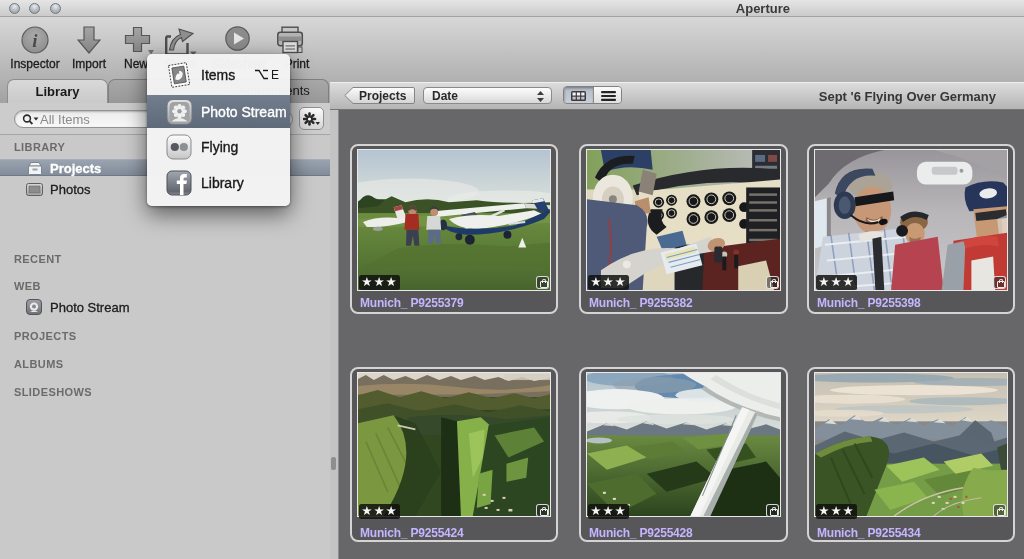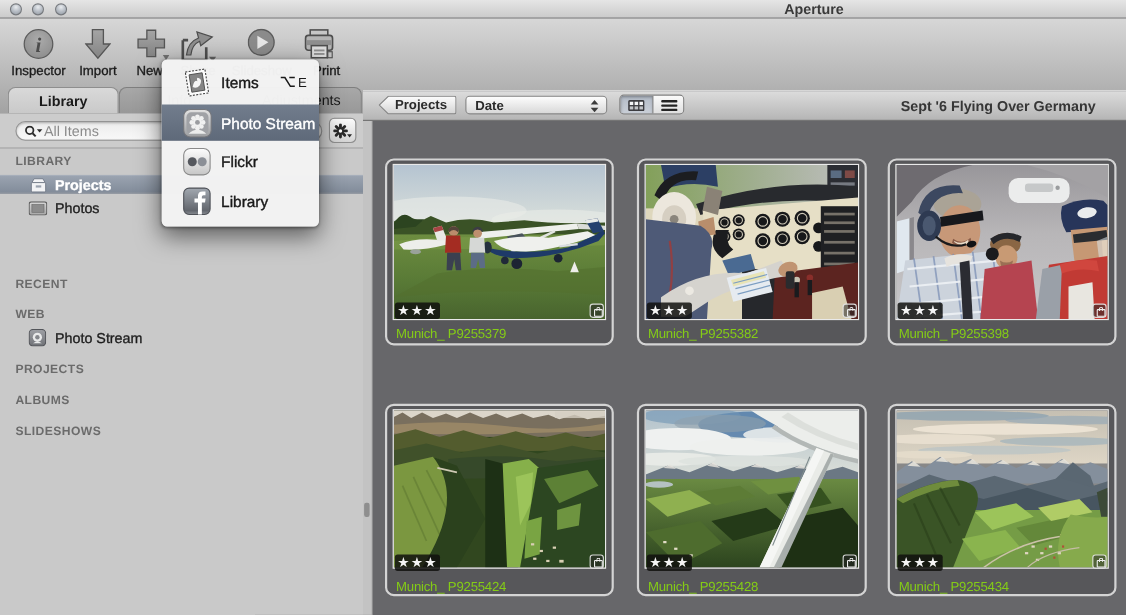--- a/index.html
+++ b/index.html
@@ -1,19 +1,19 @@
 <!DOCTYPE html>
 <html><head><meta charset="utf-8"><style>
 *{margin:0;padding:0;box-sizing:border-box}
 html,body{width:1024px;height:559px;overflow:hidden;font-family:"Liberation Sans",sans-serif;background:#67676a}
 #stage{position:relative;width:1024px;height:559px}
 
 #titlebar{position:absolute;left:0;top:0;width:1024px;height:17px;background:linear-gradient(#e5e5e5,#cbcbcb);border-bottom:1px solid #a2a2a2}
 .light{position:absolute;top:3px;width:11px;height:11px;border-radius:50%;background:radial-gradient(circle at 50% 28%,#e9ecef 0%,#b7bdc5 50%,#9198a0 100%);border:1px solid #75787d}
-#apptitle{position:absolute;top:1px;left:690px;width:100px;text-align:center;font-size:13px;font-weight:bold;color:#3a3a3a}
+#apptitle{position:absolute;top:1px;left:690px;width:100px;text-align:right;font-size:13px;font-weight:bold;color:#3a3a3a}
 
 #toolbar{position:absolute;left:0;top:17px;width:1024px;height:65px;background:linear-gradient(#d7d7d7,#b0b0b0)}
 .tlabel{position:absolute;top:40px;font-size:12px;color:#1c1c1c;transform:translateX(-50%);white-space:nowrap;-webkit-text-stroke:.3px}
 .ticon{position:absolute;top:9px}
 
 #cheader{position:absolute;left:330px;top:82px;width:694px;height:28px;background:linear-gradient(#dcdcdc,#b5b5b5);border-top:1px solid #efefef;border-bottom:1px solid #757575}
 #ctitle{position:absolute;right:28px;top:89px;font-size:13px;font-weight:bold;color:#363636}
 
 #tabrow{position:absolute;left:0;top:79px;width:330px;height:24px;background:linear-gradient(#b2b2b2,#a2a2a2)}
 .tab{position:absolute;top:0;height:24px;border-radius:7px 7px 0 0;font-size:13px;text-align:center;line-height:24px;color:#1a1a1a}
@@ -35,21 +35,21 @@
 #thumb{position:absolute;left:1px;top:347px;width:5px;height:13px;background:#8e8e8e;border-radius:2px}
 
 #content{position:absolute;left:339px;top:110px;width:685px;height:449px;background:#67676a}
 .tile{position:absolute;border:2px solid #d4d4d4;border-radius:8px;background:#57575a}
 .photo{position:absolute;left:5px;top:3px;border:1px solid #e9e9e9;overflow:hidden;background:#888}
 .photo svg{display:block;width:100%;height:100%;filter:blur(.4px)}
 .stars{position:absolute;border-radius:2.5px;background:rgba(16,16,14,.85);color:#f4f4f4;font-size:12.5px;text-align:center;line-height:15px;letter-spacing:1px}
 .fbadge{position:absolute;width:13px;height:13px;border-radius:3px;border:1px solid rgba(235,235,235,.9);background:rgba(40,40,40,.55)}
 .fbadge:before{content:"";position:absolute;left:2.5px;top:4px;width:6px;height:5px;border:1px solid #eee;border-radius:1px}
 .fbadge:after{content:"";position:absolute;left:4.5px;top:1.5px;width:2px;height:3px;border:1px solid #eee;border-bottom:none;border-radius:2px 2px 0 0}
-.fname{position:absolute;font-size:12px;font-weight:normal;color:#84cc16;white-space:nowrap;letter-spacing:-0.2px}
+.fname{position:absolute;font-size:12px;font-weight:bold;color:#c4b5fd;white-space:nowrap;letter-spacing:-0.2px}
 
 #backbtn{position:absolute;left:344px;top:87px;width:71px;height:17px}
 #datebtn{position:absolute;left:423px;top:87px;width:129px;height:17px;border-radius:4px;background:linear-gradient(#fdfdfd,#d8d8d8);border:1px solid #8a8a8a;font-size:12px;font-weight:bold;color:#2a2a2a;padding:1px 0 0 8px}
 #seg{position:absolute;left:563px;top:86px;width:59px;height:18px;border-radius:4px;border:1px solid #818181;overflow:hidden}
 #seg .sg{position:absolute;top:0;width:29.5px;height:18px}
 
 #menu{position:absolute;left:147px;top:54px;width:143px;height:152px;background:rgba(243,243,243,.982);border-radius:5px;box-shadow:0 8px 22px rgba(0,0,0,.55),0 1px 3px rgba(0,0,0,.4);z-index:10}
 .mrow{position:absolute;left:0;width:143px;height:33px}
 .mico{position:absolute;left:19px;top:50%;transform:translateY(-50%)}
 .mtext{position:absolute;left:54px;top:50%;transform:translateY(-50%);font-size:14px;color:#1a1a1a;-webkit-text-stroke:.35px}
@@ -654,21 +654,21 @@
    <defs>
             <linearGradient id="mfl" x1="0" y1="0" x2="0" y2="1">
               <stop offset="0" stop-color="#fdfdfd"></stop>
               <stop offset="1" stop-color="#c6c6c6"></stop>
             </linearGradient>
           </defs>
    <rect x="1" y="1" width="24" height="24" rx="6" fill="url(#mfl)" stroke="#8a8a8a"></rect>
    <circle cx="8.8" cy="13" r="4.1" fill="#55585e"></circle>
    <circle cx="17.8" cy="13" r="4.1" fill="#8b8f96"></circle>
   </svg>
-  <div class="mtext">Flickr</div>
+  <div class="mtext">Flying</div>
  </div>
  <div class="mrow" style="top:112px">
   <svg class="mico" width="26" height="26" viewBox="0 0 26 26">
    <defs>
             <linearGradient id="mfb" x1="0" y1="0" x2="0" y2="1">
               <stop offset="0" stop-color="#a2a8b0"></stop>
               <stop offset=".85" stop-color="#62666d"></stop>
               <stop offset="1" stop-color="#878b91"></stop>
             </linearGradient>
           </defs>

